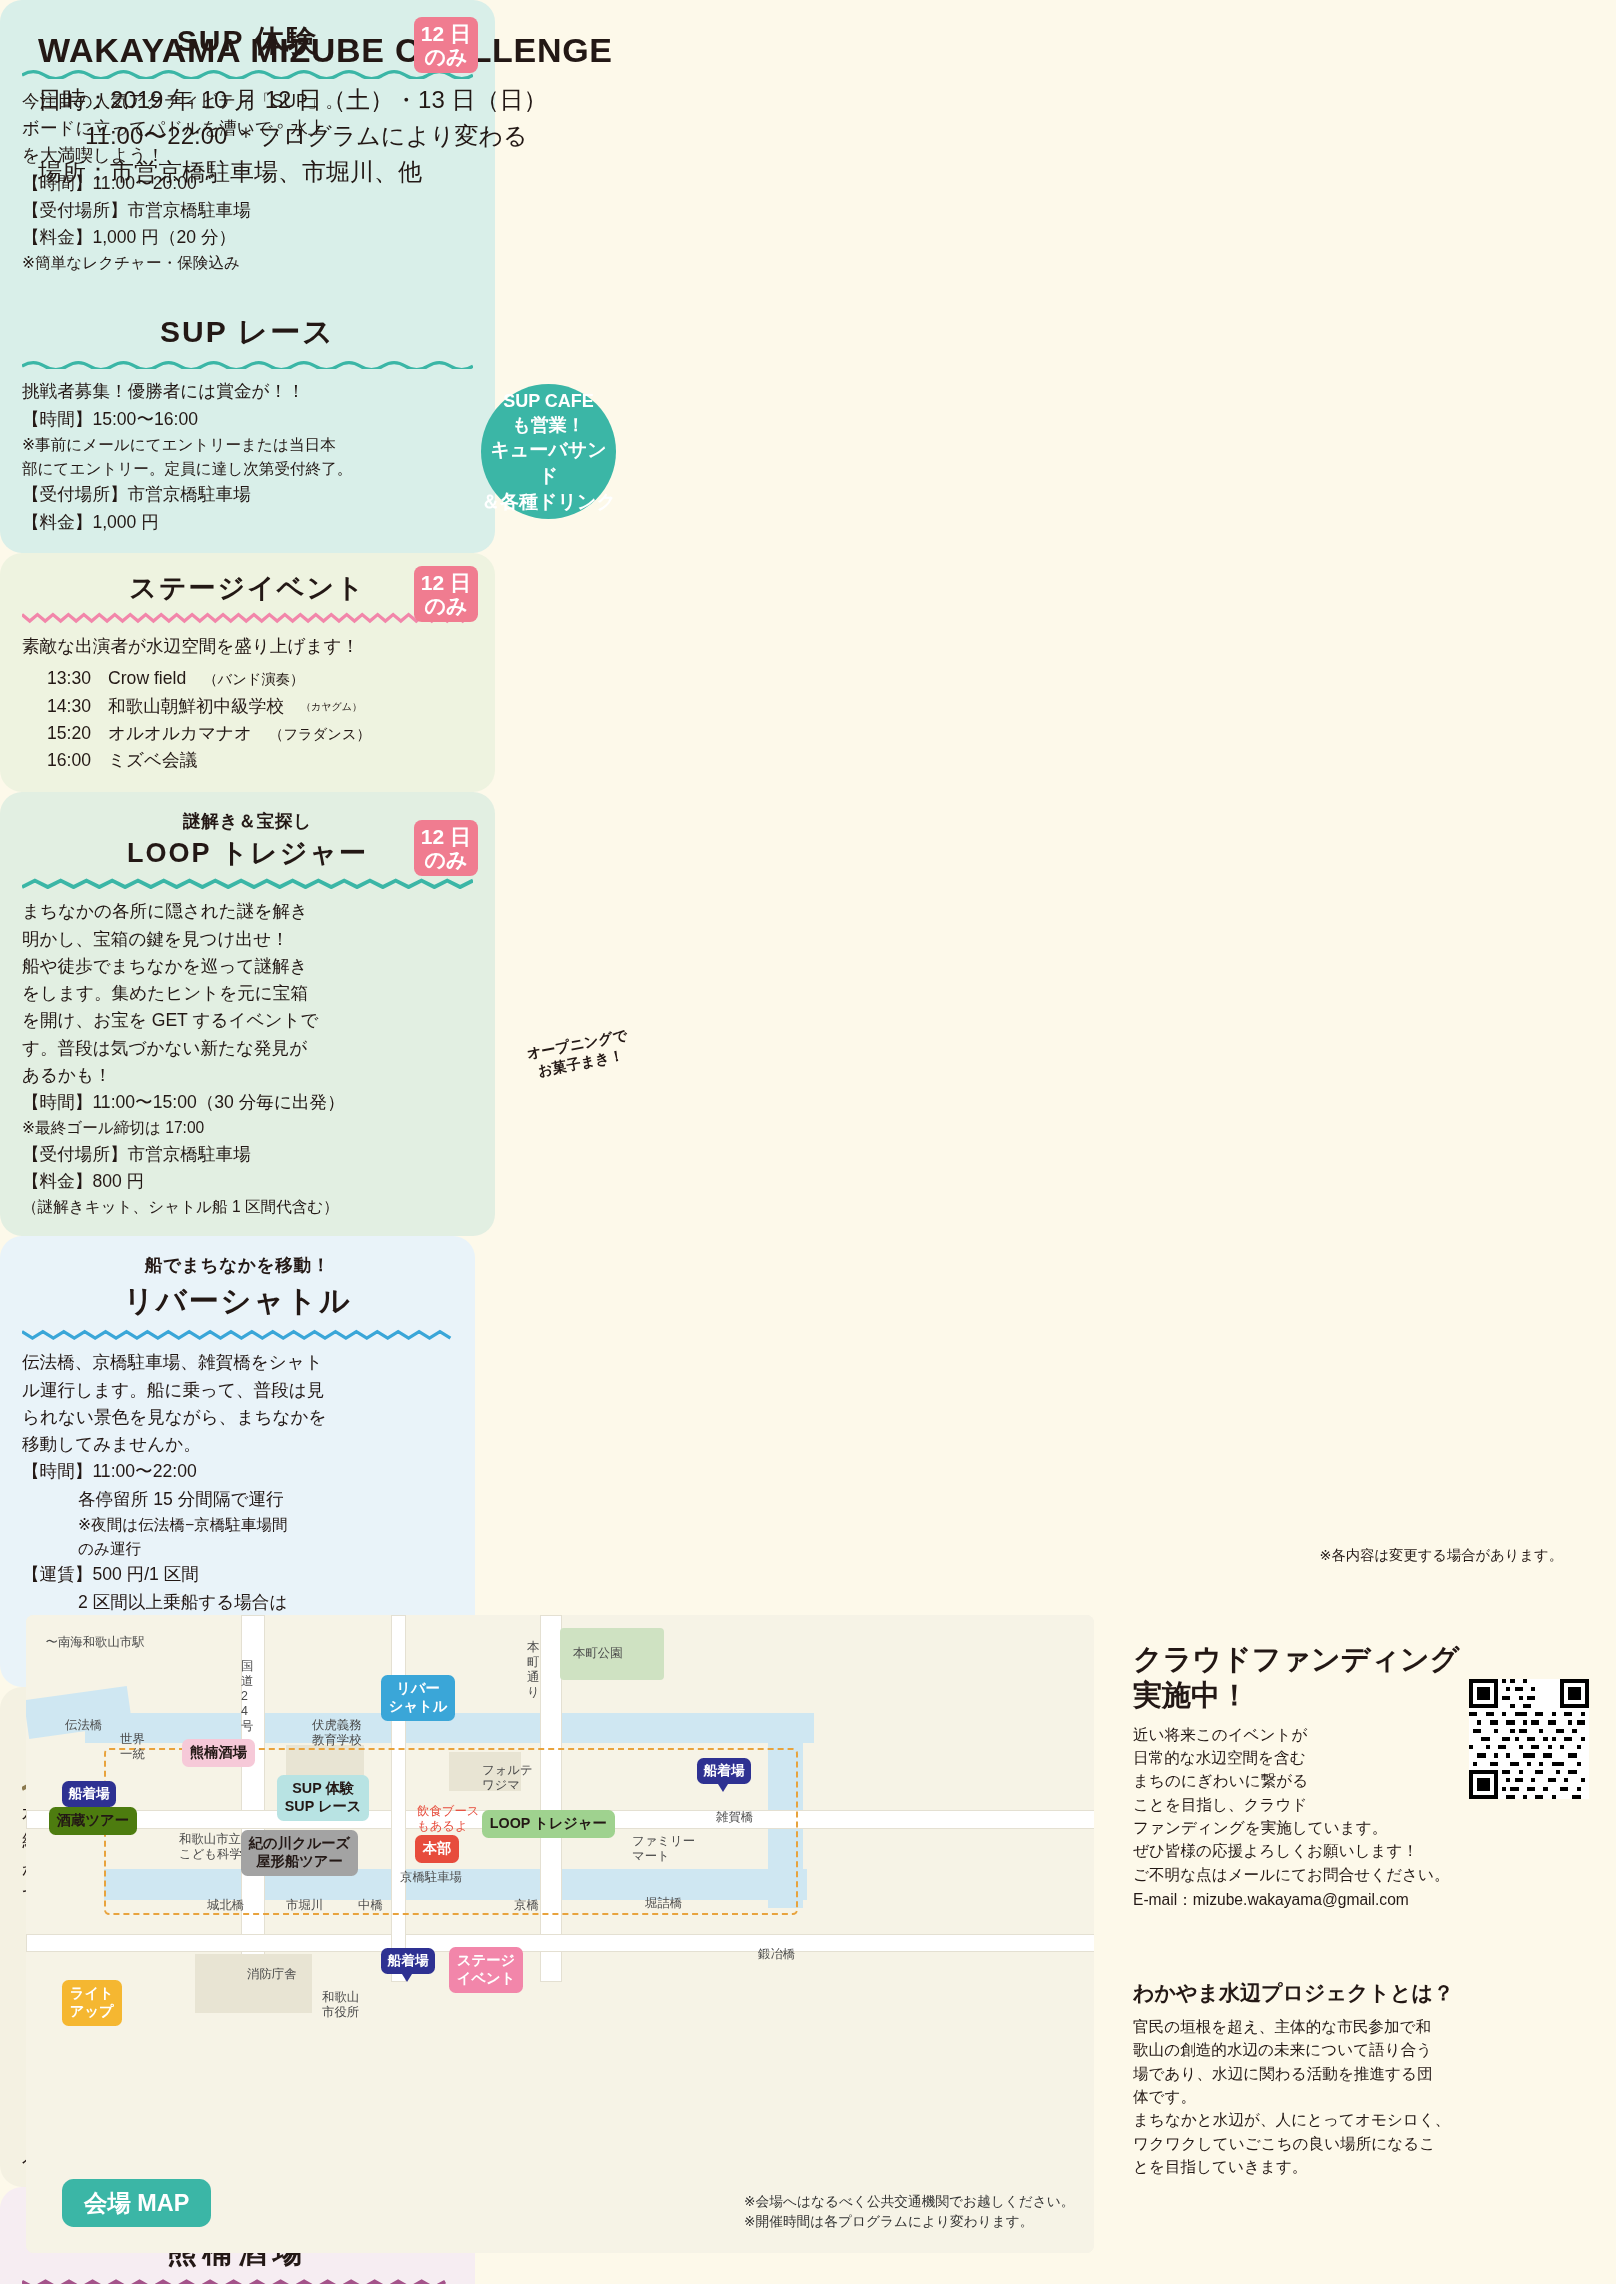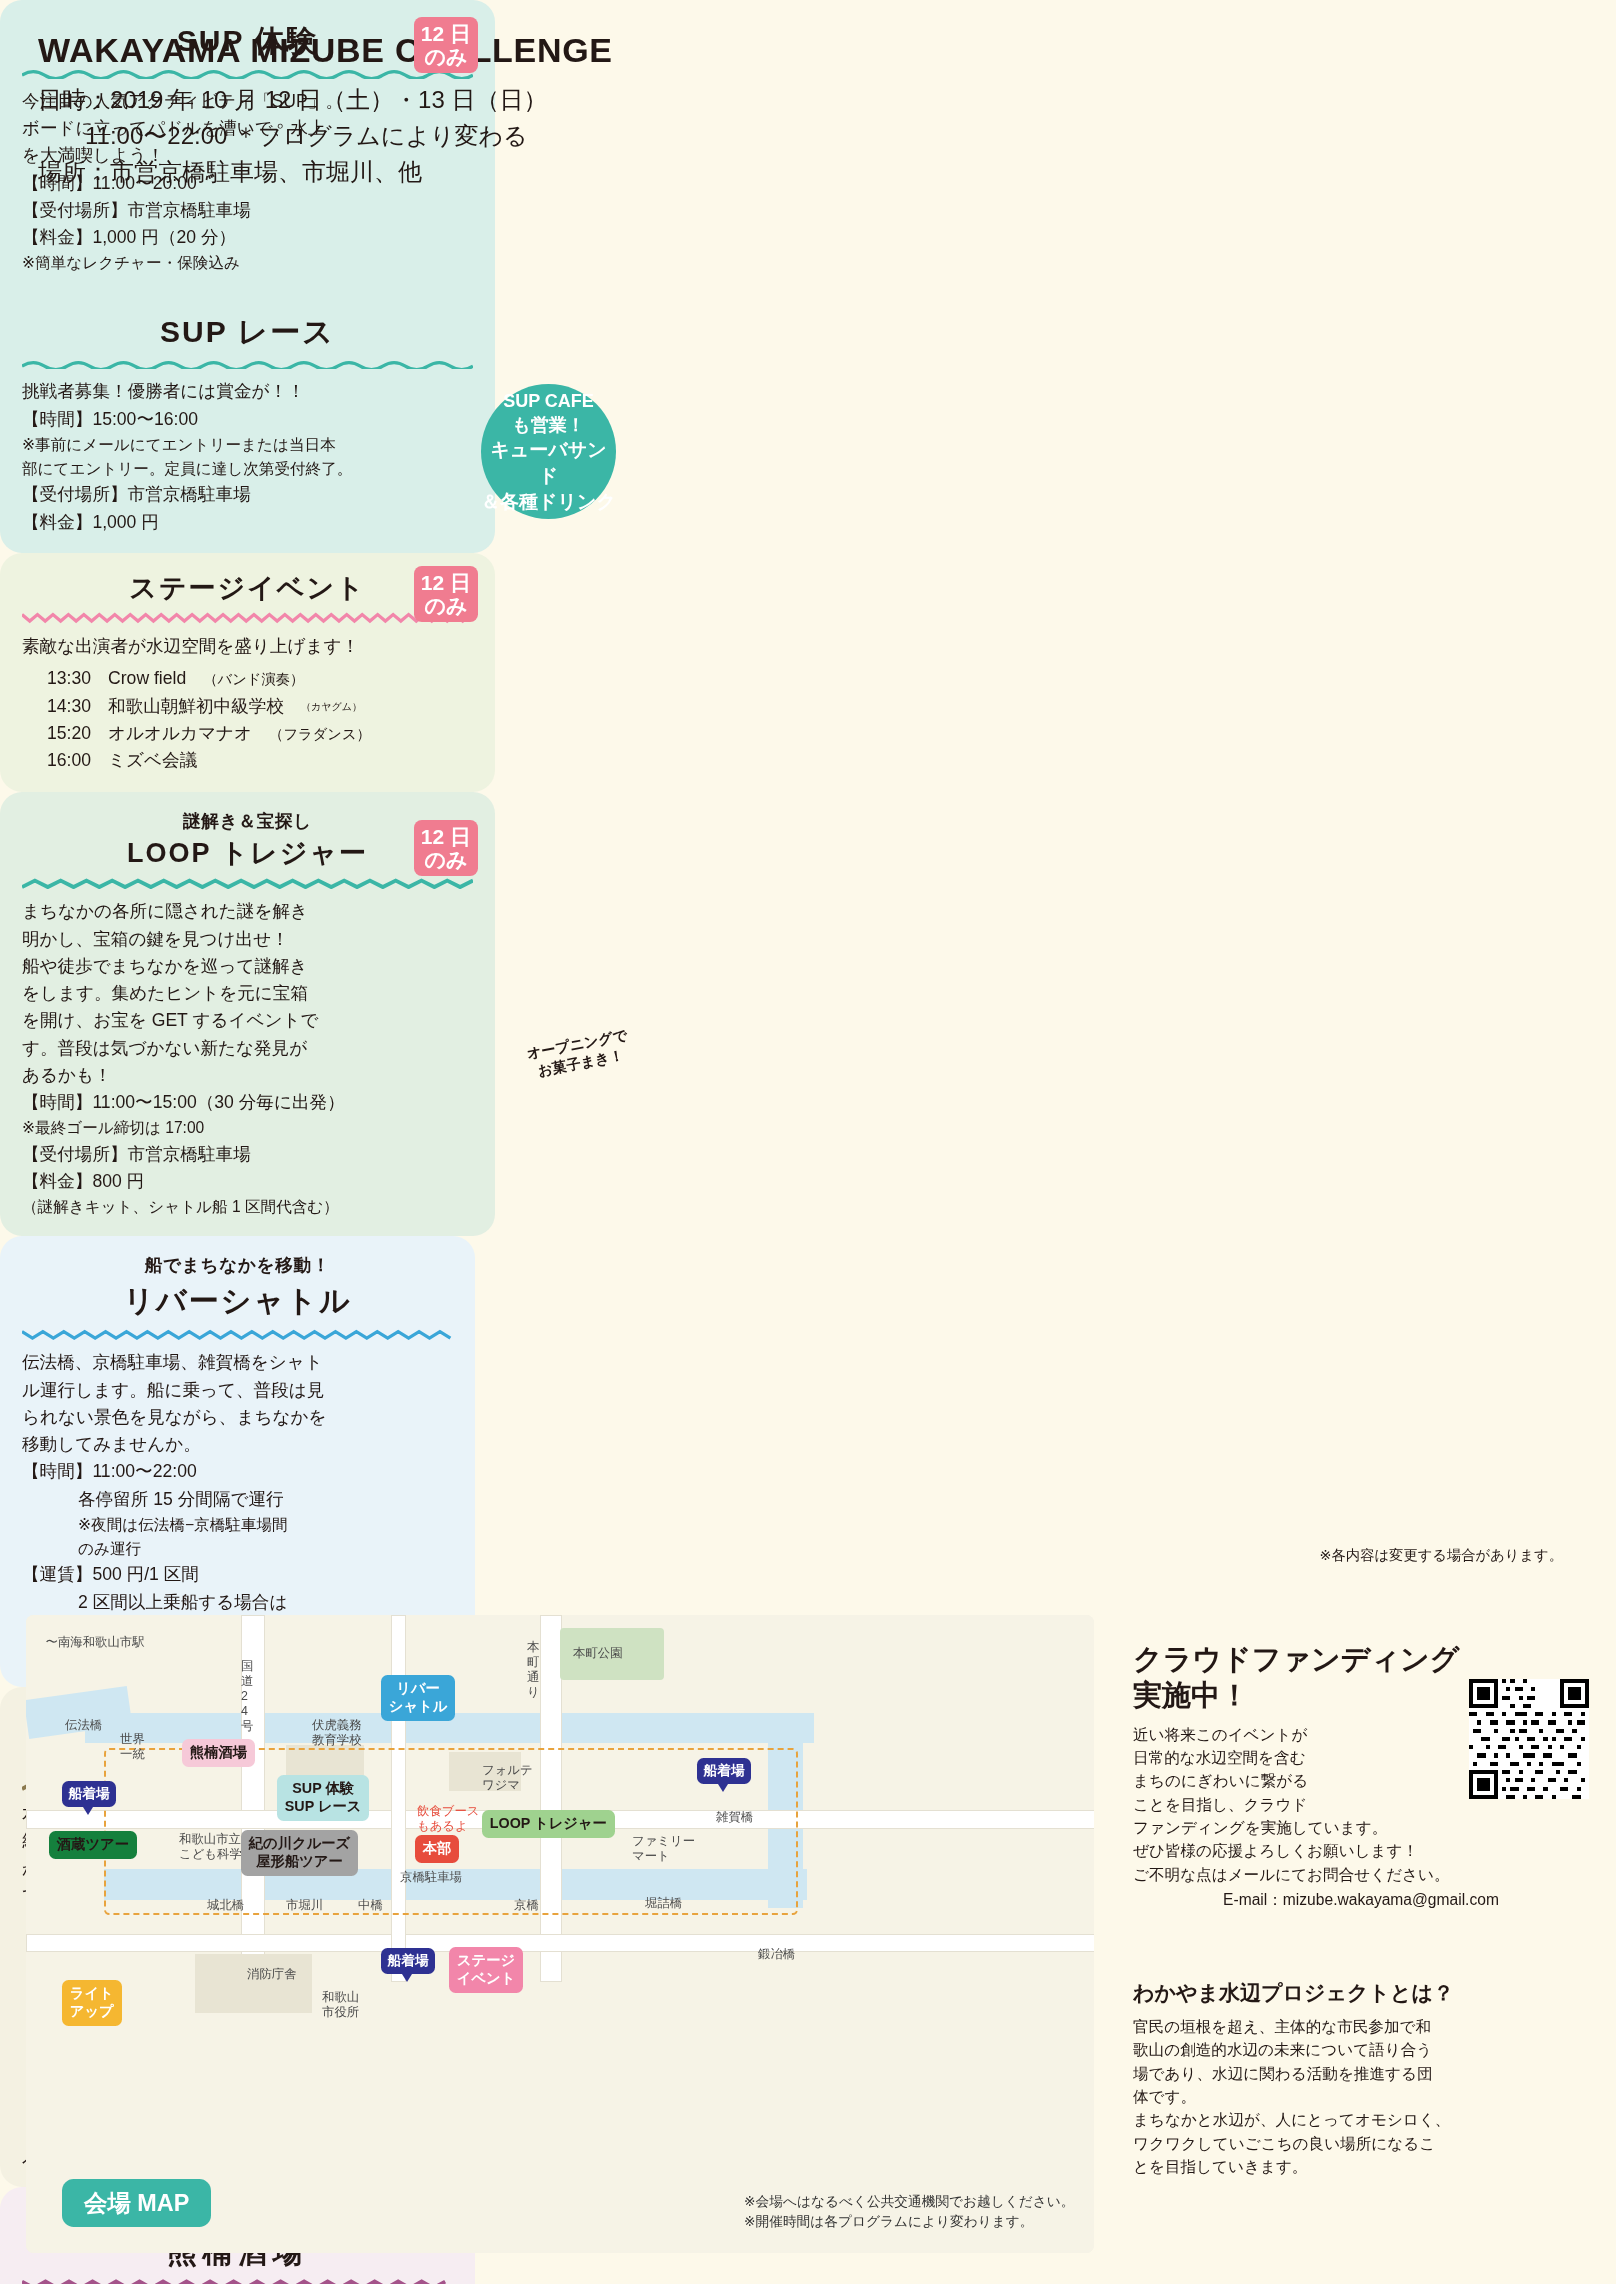--- a/index.html
+++ b/index.html
@@ -79,21 +79,21 @@
   .mapbadge{
     position:absolute;left:36px;bottom:26px;background:#3bb6a6;color:#fff;
     border-radius:11.7px;font-size:23.4px;font-weight:bold;padding:7.8px 22px;
   }
   .mapnotes{position:absolute;right:19.5px;bottom:21px;font-size:13.7px;line-height:1.45;text-align:left;color:#333;}
 
   
   #cf{position:absolute;left:1133px;top:1641px;width:456px;}
   #cf .cftitle{font-size:29px;font-weight:bold;line-height:1.25;color:#231815;}
   #cf .cfbody{font-size:15.6px;line-height:1.5;margin-top:9px;}
-  #cf .cfmail{font-size:15.6px;margin-top:3.9px;text-align:center;}
+  #cf .cfmail{font-size:15.6px;margin-top:3.9px;}
   #qr{position:absolute;right:0;top:38px;width:120px;height:120px;}
   #about{position:absolute;left:1133px;top:1979px;width:456px;}
   #about .abtitle{font-size:21px;font-weight:bold;}
   #about .abbody{font-size:15.6px;line-height:1.5;margin-top:7.8px;}
 
   .u-wave{display:block;}
 </style>
 </head>
 <body>
 
@@ -330,21 +330,21 @@
 
     <div class="pin" style="left:36px;top:166px">船着場</div>
     <div class="pin" style="left:671px;top:143px">船着場</div>
     <div class="pin" style="left:355px;top:333px">船着場</div>
 
     <div class="mtag" style="left:156px;top:124px;background:#f6c9d8;color:#231815;white-space:pre-line">熊楠酒場</div>
     <div class="mtag" style="left:355px;top:60px;background:#3aa6d8;color:#fff;white-space:pre-line">リバー
 シャトル</div>
     <div class="mtag" style="left:251px;top:160px;background:#b8e3e3;color:#231815;white-space:pre-line">SUP 体験
 SUP レース</div>
-    <div class="mtag" style="left:23px;top:216px;background:#15803d;color:#231815;white-space:pre-line">酒蔵ツアー</div>
+    <div class="mtag" style="left:23px;top:192px;background:#4d7c0f;color:#231815;white-space:pre-line">酒蔵ツアー</div>
     <div class="mtag" style="left:215px;top:215px;background:#a3a3a3;color:#231815;white-space:pre-line">紀の川クルーズ
 屋形船ツアー</div>
     <div class="mtag" style="left:456px;top:195px;background:#9fd28f;color:#231815;white-space:pre-line">LOOP トレジャー</div>
     <div class="mtag" style="left:389px;top:220px;background:#e74c3c;color:#fff;white-space:pre-line">本部</div>
     <div class="mtag" style="left:423px;top:332px;background:#f286aa;color:#fff;white-space:pre-line">ステージ
 イベント</div>
     <div class="mtag" style="left:36px;top:365px;background:#f5b731;color:#fff;white-space:pre-line">ライト
 アップ</div>
 
     <div style="position:absolute;left:391px;top:189px;font-size:12.4px;color:#e74c3c;line-height:1.2;white-space:pre-line">飲食ブース

